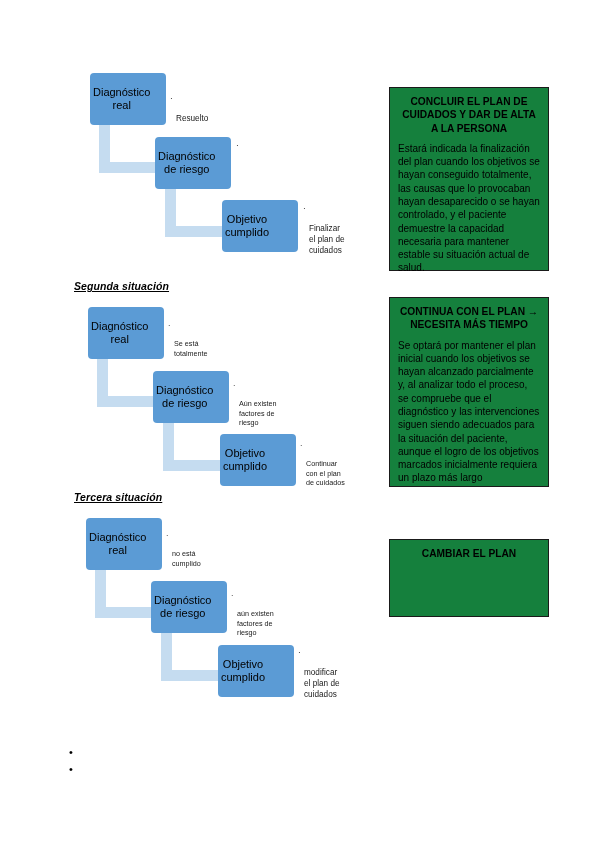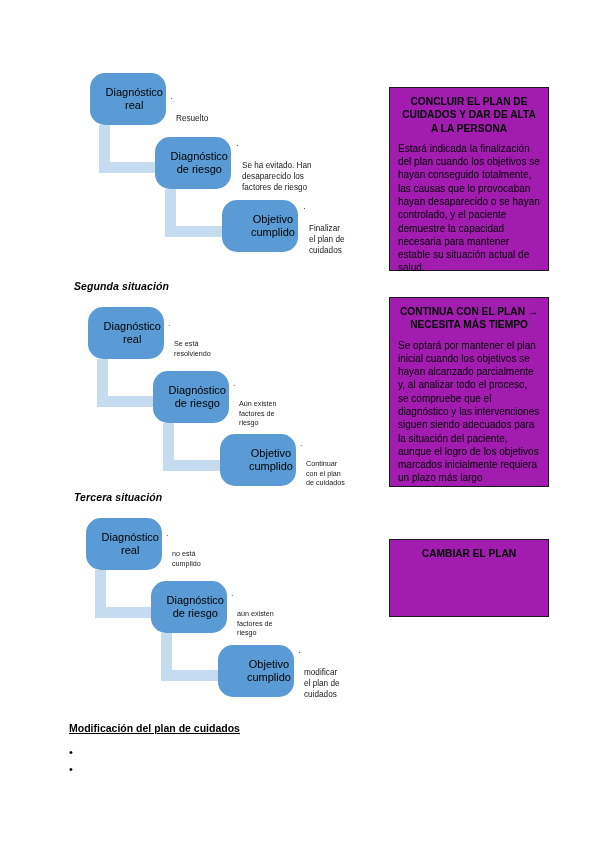--- a/index.html
+++ b/index.html
@@ -22,25 +22,25 @@
     height: 848px;
   }
 
   
   .flow {
     position: absolute;
   }
   .node {
     position: absolute;
     background: #5B9BD5;
-    border-radius: 15px;
+    border-radius: 4px;
     color: #000000;
     display: flex;
     align-items: center;
-    justify-content: flex-end;
+    justify-content: flex-start;
     text-align: center;
     line-height: 1.18;
     font-size: 11px;
     box-sizing: border-box;
     padding: 15px 3px;
   }
   .node .node-text {
     display: block;
     white-space: pre-line;
   }
@@ -92,28 +92,29 @@
     padding-left: 6px;
   }
 
   
   .sit-heading {
     position: absolute;
     font-weight: bold;
     font-style: italic;
     font-size: 10.5px;
     letter-spacing: 0.1px;
+    text-decoration: underline;
   }
 
   
   .callout {
     position: absolute;
     border: 1.4px solid #1a1a1a;
     box-sizing: border-box;
-    background: #a21caf;
+    background: #15803d;
     padding: 7px 8px 0 8px;
   }
   .callout .c-title {
     font-weight: bold;
     font-size: 10.2px;
     line-height: 1.3;
     text-align: center;
     margin: 0 0 7px 0;
     white-space: pre-line;
   }
@@ -181,23 +182,20 @@
 cumplido</span>
     </div>
 
     <div class="annot big" style="left:170px; top:93px; width:62px;">
       <span class="dot">·</span>
       <span class="txt">Resuelto</span>
     </div>
 
     <div class="annot big" style="left:236px; top:140px; width:92px;">
       <span class="dot">·</span>
-      <span class="txt">Se ha evitado. Han
-desaparecido los
-factores de riesgo</span>
     </div>
 
     <div class="annot big" style="left:303px; top:203px; width:62px;">
       <span class="dot">·</span>
       <span class="txt">Finalizar
 el plan de
 cuidados</span>
     </div>
   </div>
 
@@ -228,21 +226,21 @@
     </div>
 
     <div class="node" style="left:220px; top:434px; width:76px; height:52px;">
       <span class="node-text">Objetivo
 cumplido</span>
     </div>
 
     <div class="annot" style="left:168px; top:320px; width:58px;">
       <span class="dot">·</span>
       <span class="txt">Se está
-resolviendo</span>
+totalmente</span>
     </div>
 
     <div class="annot" style="left:233px; top:380px; width:62px;">
       <span class="dot">·</span>
       <span class="txt">Aún existen
 factores de
 riesgo</span>
     </div>
 
     <div class="annot" style="left:300px; top:440px; width:64px;">
@@ -312,21 +310,20 @@
 
   <div class="callout" style="left:389px; top:297px; width:160px; height:190px;">
     <div class="c-title">CONTINUA CON EL PLAN → NECESITA MÁS TIEMPO</div>
     <div class="c-body">Se optará por mantener el plan inicial cuando los objetivos se hayan alcanzado parcialmente y, al analizar todo el proceso, se compruebe que el diagnóstico y las intervenciones siguen siendo adecuados para la situación del paciente, aunque el logro de los objetivos marcados inicialmente requiera un plazo más largo</div>
   </div>
 
   <div class="callout" style="left:389px; top:539px; width:160px; height:78px;">
     <div class="c-title">CAMBIAR EL PLAN</div>
   </div>
 
-  <div class="bottom-title" style="left:69px; top:722px;">Modificación del plan de cuidados</div>
 
   <div class="bullet-list" style="left:69px; top:744px; width:330px;">
     <div class="bullet-row">
       <span class="b-dot">•</span>
     </div>
     <div class="bullet-row">
       <span class="b-dot">•</span>
     </div>
   </div>
 

